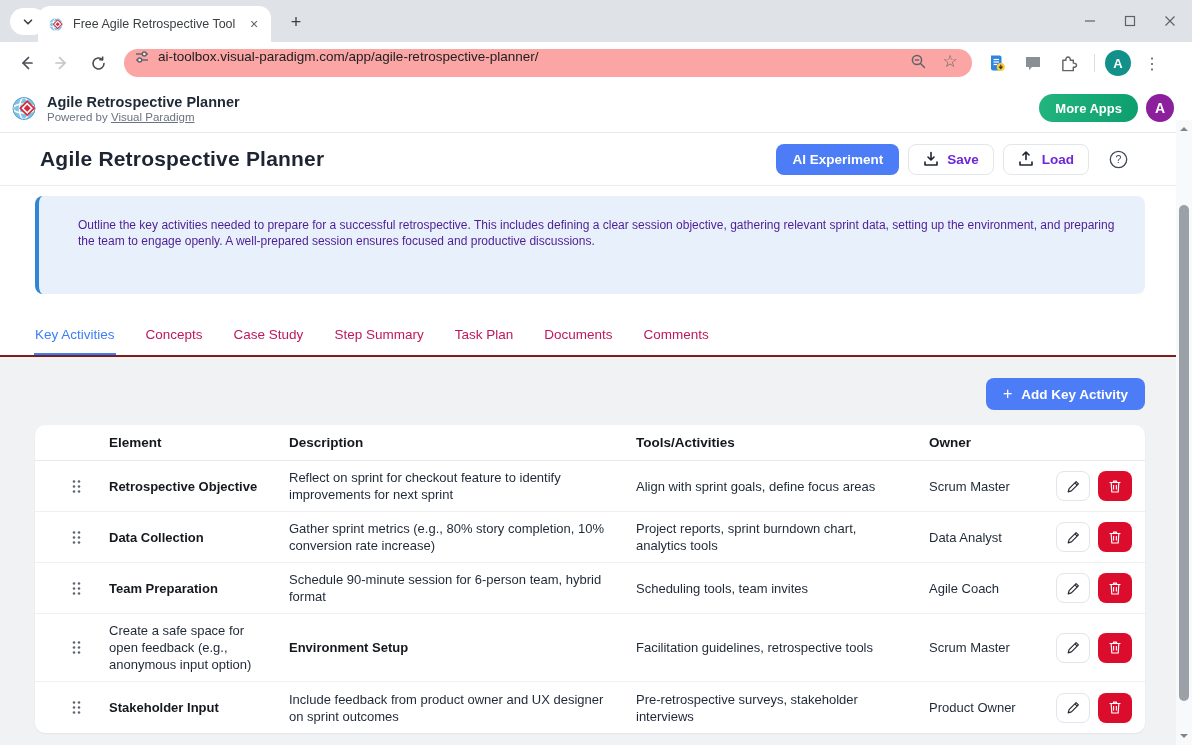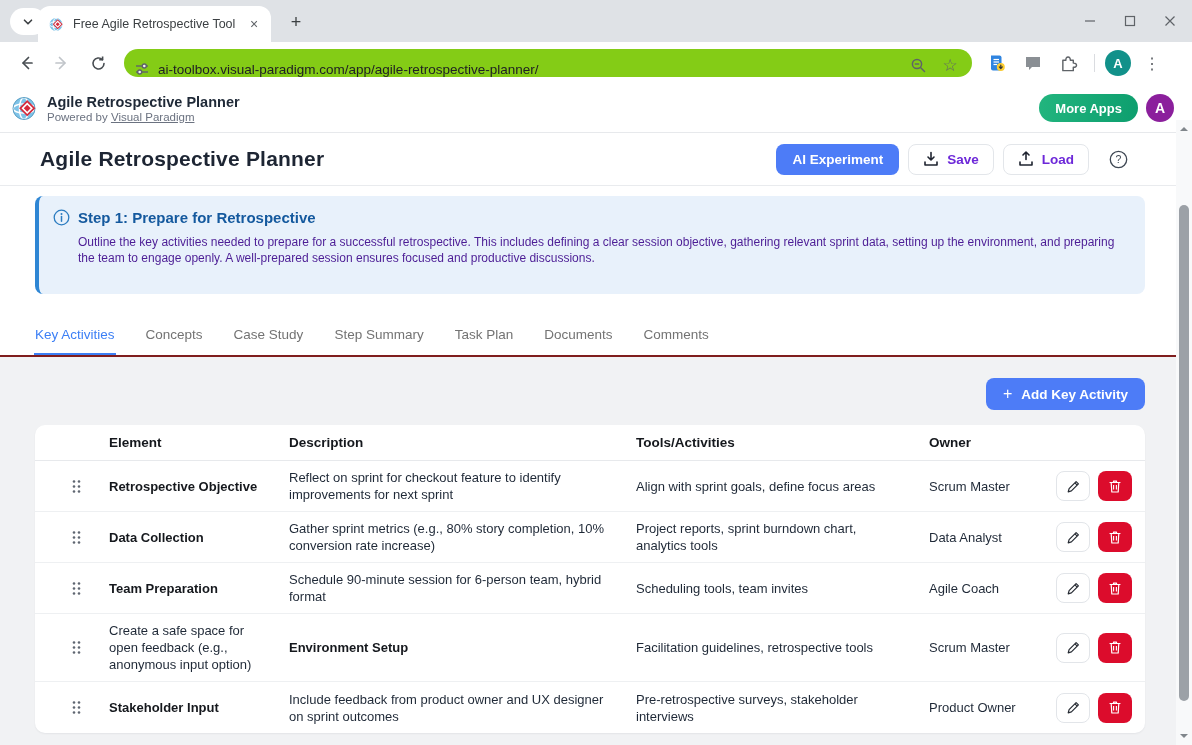--- a/index.html
+++ b/index.html
@@ -37,22 +37,22 @@
     font-size:18px; color:#3c4043; cursor:pointer;
   }
   .win-controls { position:absolute; right:10px; top:0; height:42px; display:flex; align-items:center; gap:28px; padding-right:6px; }
   .win-btn { background:transparent; border:none; cursor:pointer; }
 
   
   .toolbar { height:42px; background:#fff; display:flex; align-items:center; padding:0 8px; }
   .nav-btn { width:32px; height:32px; border:none; background:transparent; border-radius:50%;
              display:flex; align-items:center; justify-content:center; cursor:pointer; margin:0 2px; }
   .addressbar {
-    margin-left:8px; height:28px; width:848px; background:#84cc16; border-radius:14px;
-    display:flex; align-items:flex-end; padding:0 10px; gap:8px;
+    margin-left:8px; height:28px; width:848px; background:#fca5a5; border-radius:14px;
+    display:flex; align-items:flex-start; padding:0 10px; gap:8px;
   }
   .url-text { flex:1; font-size:13.5px; color:#202124; white-space:nowrap; overflow:hidden; }
   .pill-icon-btn { width:24px; height:24px; border:none; background:transparent; display:flex; align-items:center; justify-content:center; cursor:pointer; }
   .tb-right { display:flex; align-items:center; gap:6px; margin-left:10px; }
   .tb-icon-btn { width:30px; height:30px; border:none; background:transparent; border-radius:50%;
                  display:flex; align-items:center; justify-content:center; cursor:pointer; }
   .tb-sep { width:1px; height:18px; background:#dadce0; margin:0 4px; }
   .tb-avatar { width:26px; height:26px; border-radius:50%; background:#12918a; color:#fff;
                font-size:13px; font-weight:700; display:flex; align-items:center; justify-content:center;
                border:none; cursor:pointer; }
@@ -103,21 +103,21 @@
     padding:13px 20px 16px 14px; min-height:98px;
   }
   .banner-head { display:flex; align-items:center; gap:8px; }
   .banner-title { font-size:15px; font-weight:700; color:#14599e; }
   .banner-text { margin:8px 0 0 25px; font-size:12px; line-height:16px; color:#4c1d95; }
 
   
   .tabs { background:#fff; display:flex; gap:29px; padding:0 34px; height:42px;
           border-bottom:2px solid #7f1d1d; align-items:stretch; }
   .tab-item { background:transparent; border:none; border-bottom:2px solid transparent;
-              font-size:13.5px; color:#737373; cursor:pointer; padding:0 1px;
+              font-size:13.5px; color:#be185d; cursor:pointer; padding:0 1px;
               display:flex; align-items:center; font-family:"Liberation Sans", sans-serif; }
   .tab-item.active { color:#3c7ff5; border-bottom-color:#3c7ff5; }
 
   
   .content { background:#f1f2f4; height:388px; padding:21px 47px 0 35px; }
   .add-row { display:flex; justify-content:flex-end; margin-bottom:15px; }
   .btn-add { height:32px; padding:0 17px; border:none; border-radius:8px; cursor:pointer;
              background:#4d7cf7; color:#fff; font-size:13.5px; font-weight:700;
              display:flex; align-items:center; gap:9px; font-family:"Liberation Sans", sans-serif; }
   .btn-add .plus { font-size:16px; font-weight:400; }
@@ -297,28 +297,20 @@
       <svg width="19" height="19" viewBox="0 0 19 19">
           <circle cx="9.5" cy="9.5" r="8.2" fill="none" stroke="#3f4854" stroke-width="1.3"></circle>
           <text x="9.5" y="13.2" text-anchor="middle" font-size="10.5" font-family="Liberation Sans, sans-serif" fill="#3f4854">?</text>
         </svg>
     </button>
   </div>
 </div>
 
 <div class="banner-wrap">
   <div class="banner">
-    <div class="banner-head">
-      <svg width="17" height="17" viewBox="0 0 17 17">
-          <circle cx="8.5" cy="8.5" r="7.3" fill="none" stroke="#2b7cc0" stroke-width="1.3"></circle>
-          <circle cx="8.5" cy="5" r="1" fill="#2b7cc0"></circle>
-          <line x1="8.5" y1="7.6" x2="8.5" y2="12.3" stroke="#2b7cc0" stroke-width="1.5" stroke-linecap="round"></line>
-        </svg>
-      <span class="banner-title">Step 1: Prepare for Retrospective</span>
-    </div>
     <p class="banner-text">Outline the key activities needed to prepare for a successful retrospective. This includes defining a clear session objective, gathering relevant sprint data, setting up the environment, and preparing the team to engage openly. A well-prepared session ensures focused and productive discussions.</p>
   </div>
 </div>
 
 <div class="tabs">
   <button class="tab-item active">Key Activities</button>
   <button class="tab-item">Concepts</button>
   <button class="tab-item">Case Study</button>
   <button class="tab-item">Step Summary</button>
   <button class="tab-item">Task Plan</button>

